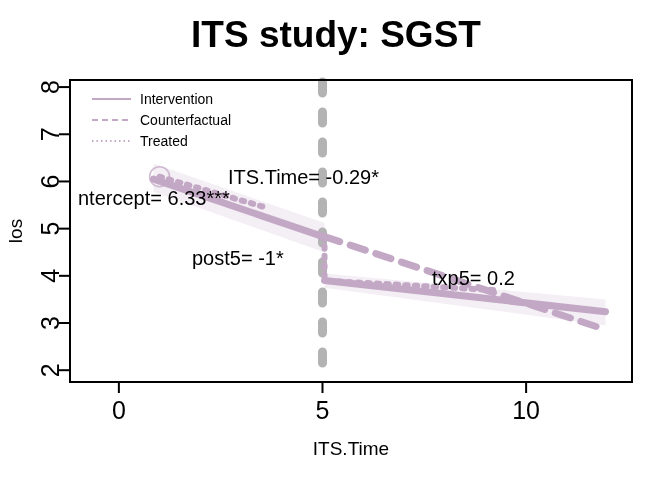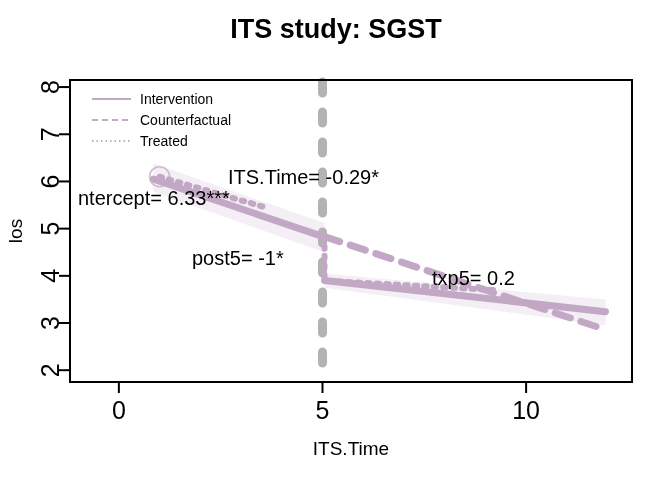--- a/index.html
+++ b/index.html
@@ -18,21 +18,21 @@
     position: absolute;
     inset: 0;
     background: #ffffff;
   }
   .chart-title {
     position: absolute;
     left: 0;
     top: 14px;
     width: 672px;
     text-align: center;
-    font-size: 27px;
+    font-size: 37px;
     font-weight: bold;
     color: #000000;
     letter-spacing: 0px;
     font-family: "Liberation Sans", sans-serif;
     white-space: nowrap;
   }
   svg.plot {
     position: absolute;
     left: 0;
     top: 0;

